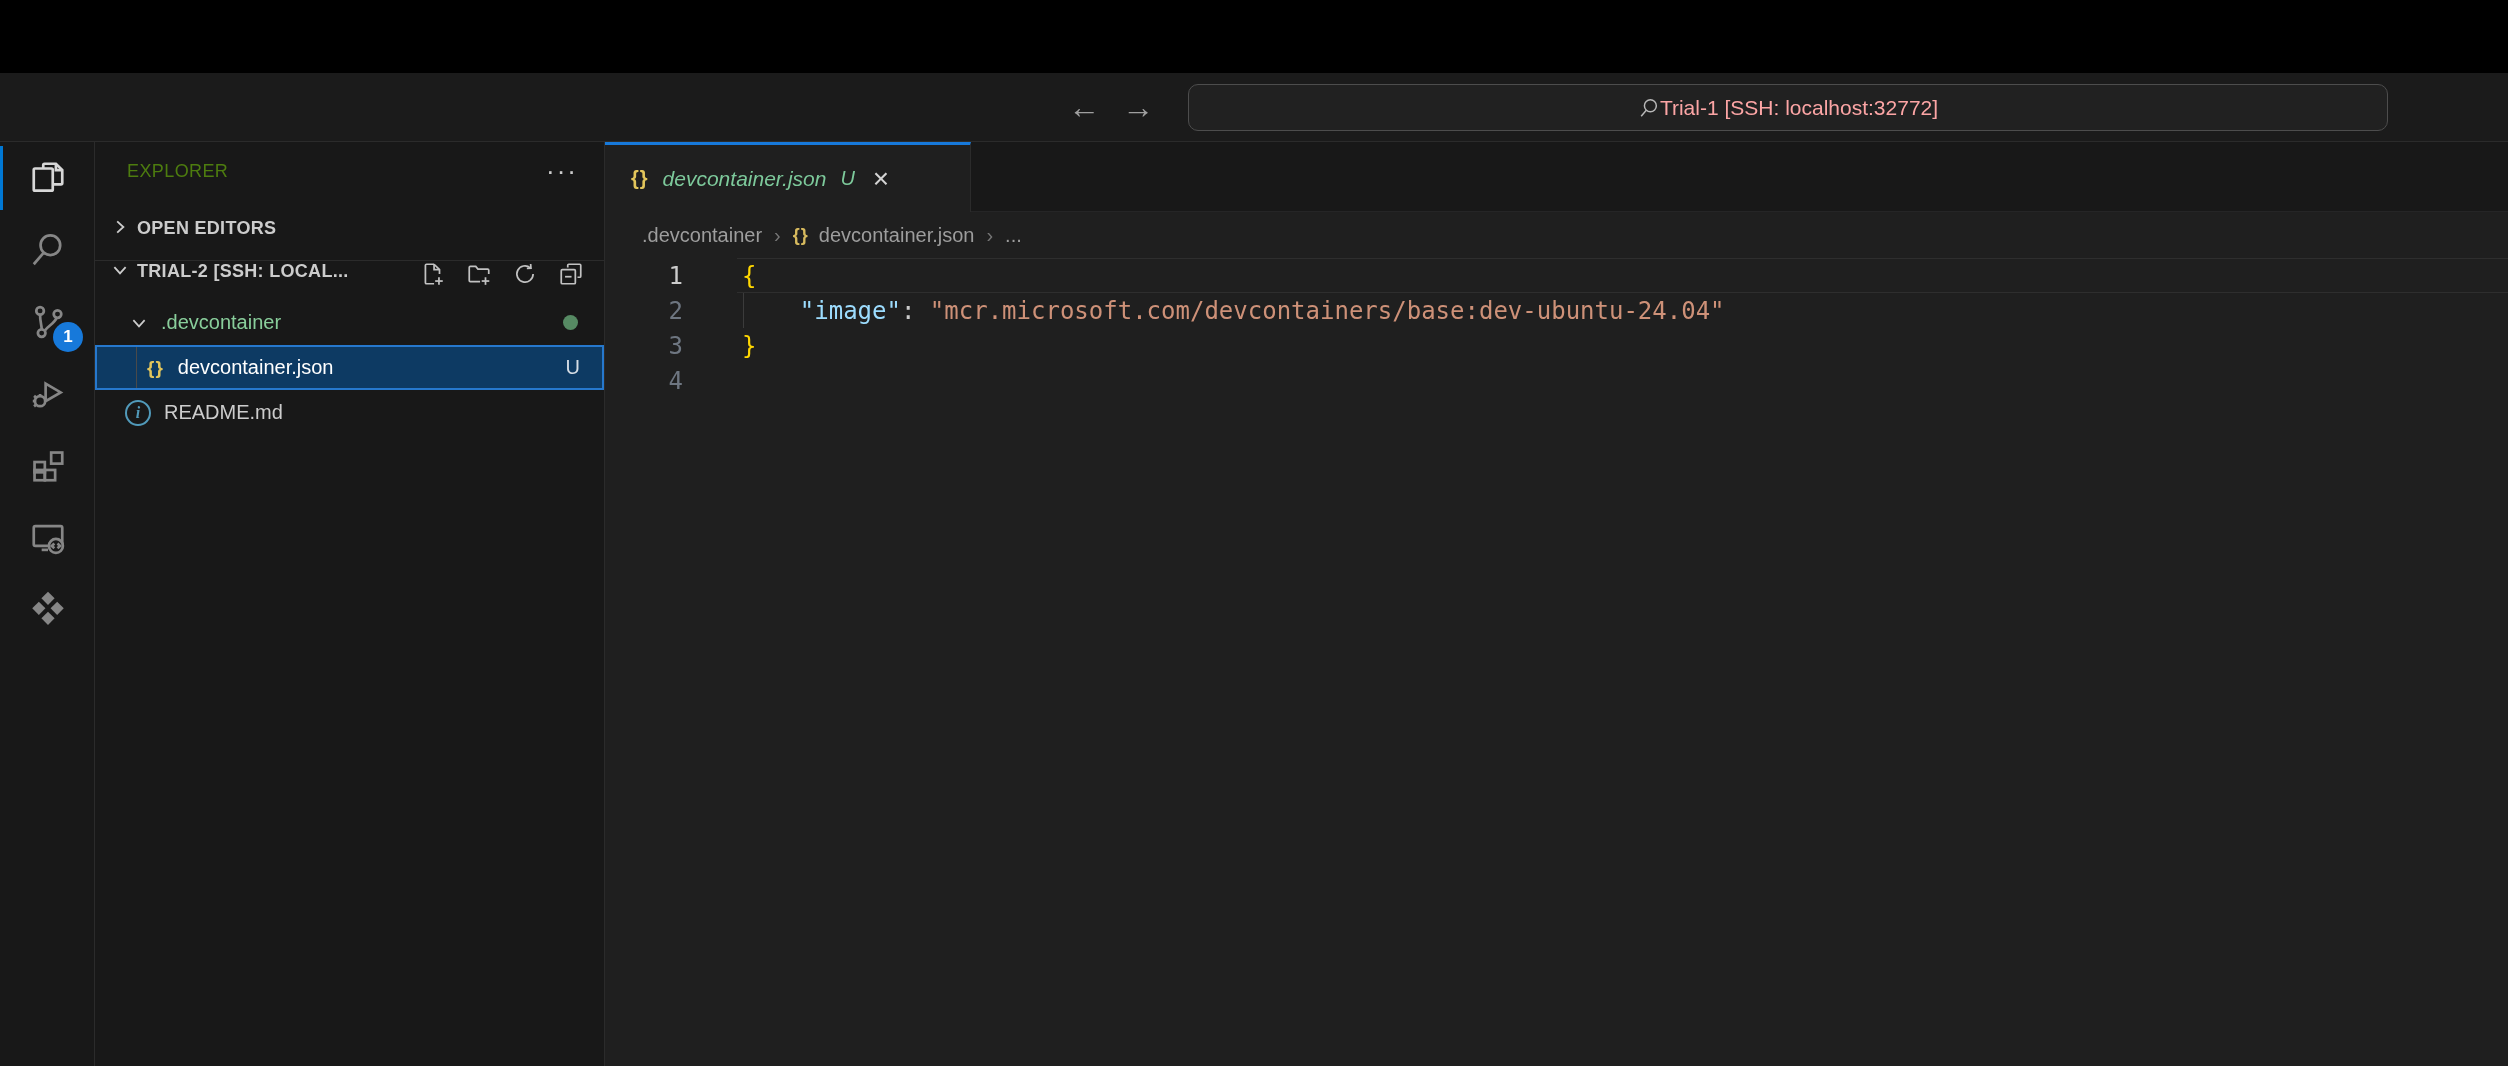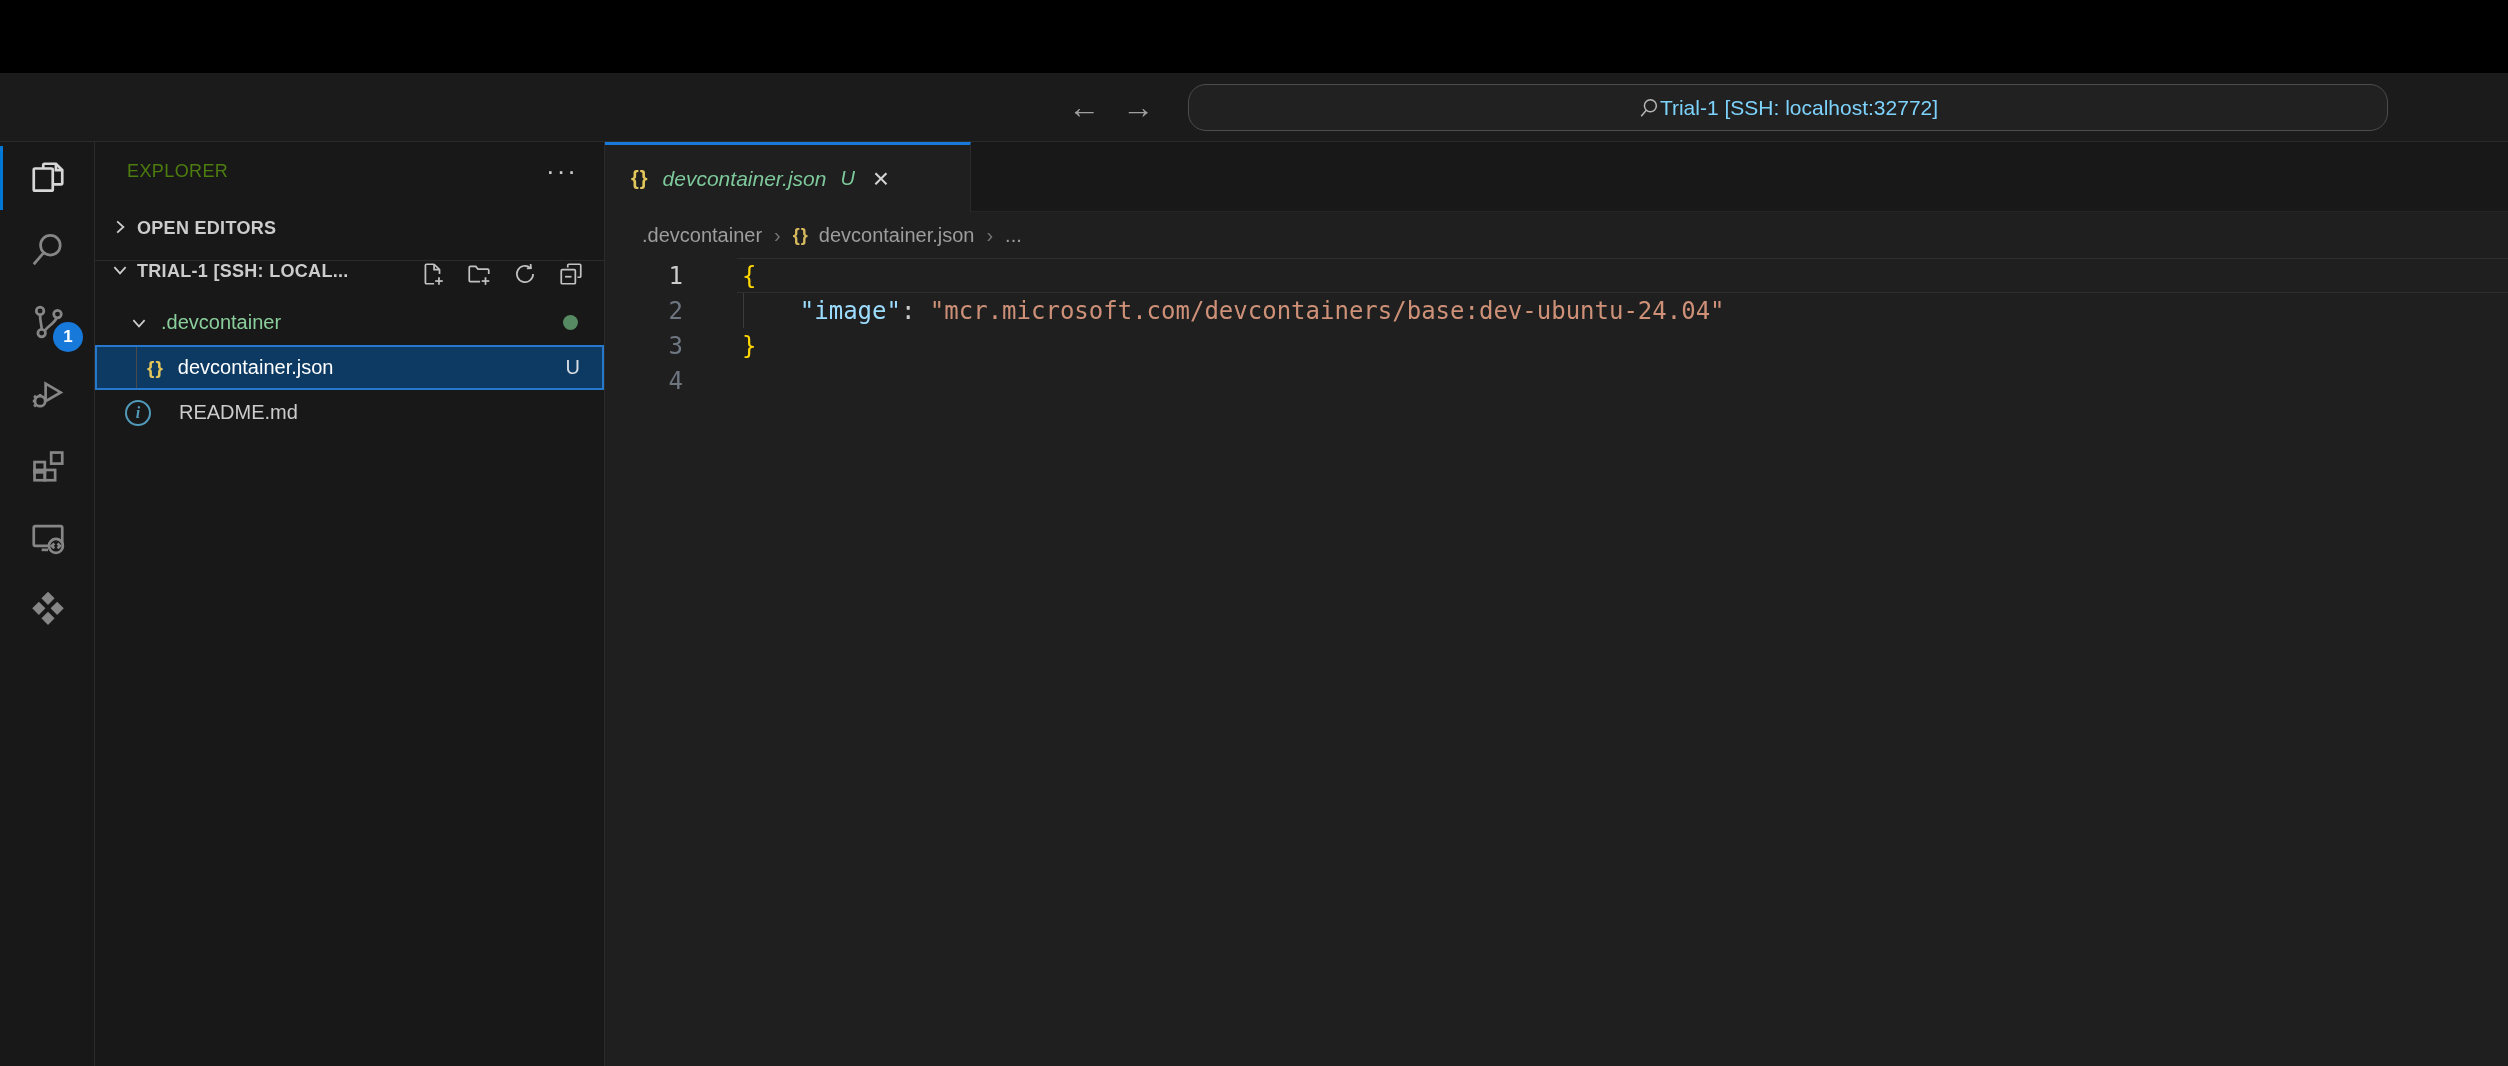--- a/index.html
+++ b/index.html
@@ -10,23 +10,23 @@
   .menubar { position:absolute; left:0; top:0; width:2508px; height:73px; background:#000; }
 
   
   .titlebar { position:absolute; left:0; top:73px; width:2508px; height:69px;
               background:#1b1b1b; border-bottom:1px solid #2b2b2b; }
   .nav-arrow { position:absolute; top:0; height:69px; display:flex; align-items:center;
                color:#9f9f9f; font-size:32px; cursor:default; }
   .nav-back { left:1068px; }
   .nav-fwd  { left:1122px; }
   .cmd-center { position:absolute; left:1188px; top:11px; width:1200px; height:47px;
-                background:#212121; border:1px solid #4d4d4d; border-radius:18px;
+                background:#212121; border:1px solid #4d4d4d; border-radius:10px;
                 display:flex; align-items:center; justify-content:center; 
-                color:#7dd3fc; font-size:21px; }
+                color:#fca5a5; font-size:21px; }
   .cmd-center svg { flex:0 0 auto; }
 
   
   .activitybar { position:absolute; left:0; top:142px; width:95px; height:924px;
                  background:#181818; border-right:1px solid #2b2b2b; }
   .act-item { position:absolute; left:0; width:95px; height:72px;
               display:flex; align-items:center; justify-content:center; color:#868686; }
   .act-item.active { color:#d7d7d7; }
   .act-item.active::before { content:""; position:absolute; left:0; top:4px; bottom:4px;
                              width:3px; background:#0078d4; }
@@ -61,21 +61,21 @@
   .row-json .indent-guide { position:absolute; left:39px; top:0; bottom:0; width:1px;
                             background:#4a4a4a; }
   .json-glyph { color:#e2c55b; font-weight:bold; font-size:19px; letter-spacing:1px; }
   .row-json .name { margin-left:14px; font-size:20px; }
   .u-badge { margin-left:auto; margin-right:22px; font-size:20px; color:#d5dde5; }
   .row-readme { padding-left:30px; }
   .info-icon { width:26px; height:26px; border:2px solid #519aba; border-radius:50%;
                color:#519aba; display:flex; align-items:center; justify-content:center;
                font-size:16px; font-weight:bold; font-family:"Liberation Serif", serif;
                font-style:italic; }
-  .row-readme .name { margin-left:28px; }
+  .row-readme .name { margin-left:13px; }
 
   
   .editor { position:absolute; left:605px; top:142px; width:1903px; height:924px;
             background:#1f1f1f; }
   .tabbar { position:absolute; left:0; top:0; right:0; height:70px; background:#181818;
             border-bottom:1px solid #252526; }
   .tab { position:absolute; left:0; top:0; width:366px; height:70px; background:#1f1f1f;
          border-top:3px solid #1779da; border-right:1px solid #2b2b2b;
          display:flex; align-items:center; padding-left:26px; }
   .tab .json-glyph { font-size:20px; }
@@ -217,21 +217,21 @@
     </span>
     <span>OPEN EDITORS</span>
   </div>
 
   <div class="sb-section sec-workspace">
     <span class="chev">
       <svg width="18" height="18" viewBox="0 0 16 16" fill="none" stroke="#cccccc" stroke-width="1.6">
         <polyline points="3,5.5 8,11 13,5.5"></polyline>
       </svg>
     </span>
-    <span>TRIAL-1 [SSH: LOCAL...</span>
+    <span>TRIAL-2 [SSH: LOCAL...</span>
     <span class="sec-actions">
       <span>
         <svg width="26" height="26" viewBox="0 0 24 24" fill="none" stroke="#c2c2c2" stroke-width="1.6">
           <path d="M13 3 H6 a1 1 0 0 0 -1 1 v16 a1 1 0 0 0 1 1 h7"></path>
           <path d="M13 3 l5 5 v4"></path>
             <path d="M13 3 v5 h5"></path>
           <line x1="17.5" y1="15" x2="17.5" y2="22"></line>
             <line x1="14" y1="18.5" x2="21" y2="18.5"></line>
         </svg>
       </span>

